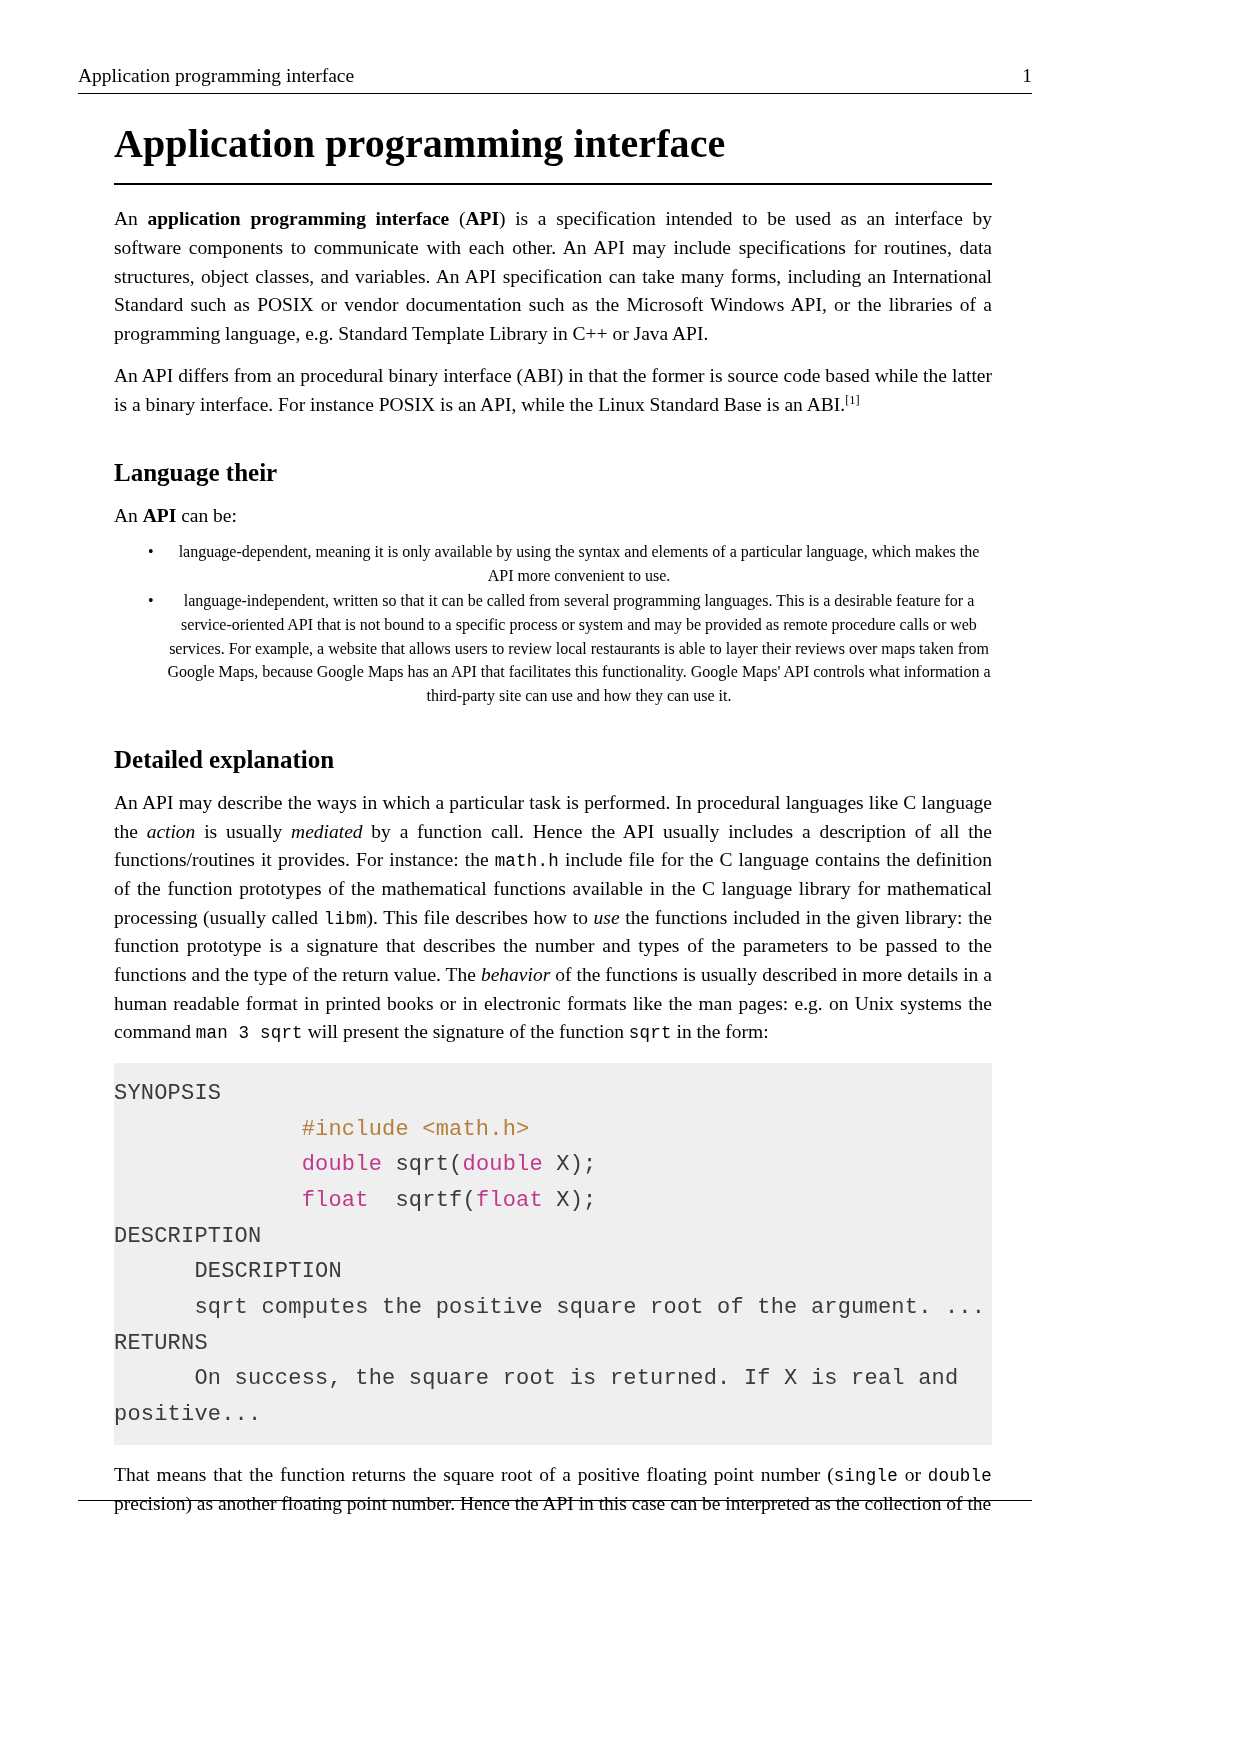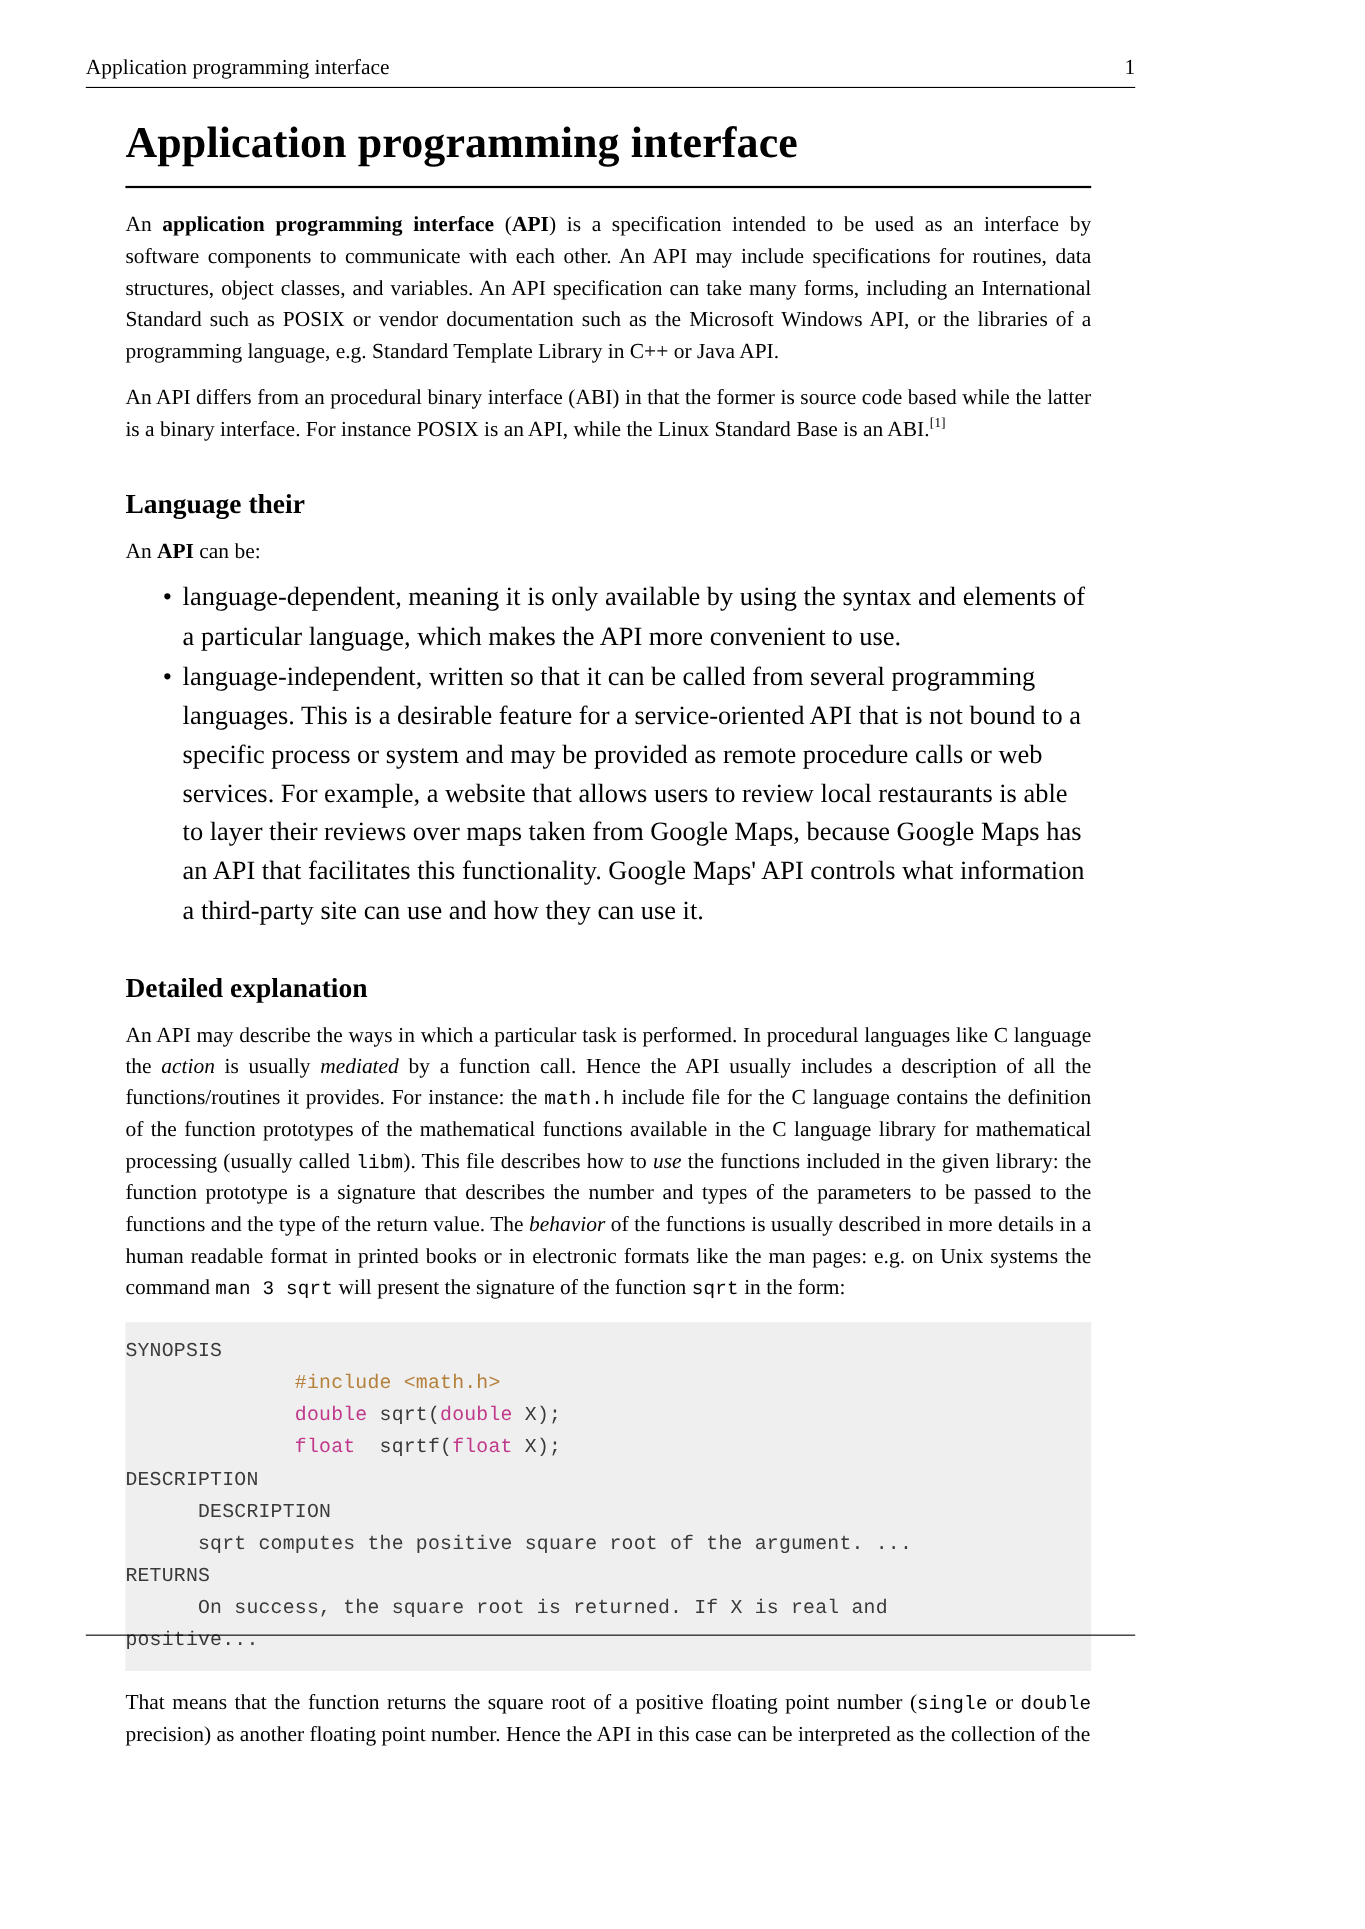--- a/index.html
+++ b/index.html
@@ -11,21 +11,21 @@
   body {
     width: 1241px;
     height: 1754px;
     font-family: "Liberation Serif", "DejaVu Serif", serif;
     color: #000000;
     position: relative;
     overflow: hidden;
   }
   .page {
     position: absolute;
-    left: 0; top: 0;
+    left: 0; top: 14px;
     width: 1241px;
     height: 1596px;
     box-sizing: border-box;
   }
 
   
   .runhead {
     position: absolute;
     left: 78px;
     top: 50px;
@@ -95,24 +95,24 @@
     text-justify: inter-word;
   }
   p.para.tight { margin-bottom: 10px; }
 
   ul.bullets {
     margin: 4px 0 14px 0;
     padding-left: 34px;
     list-style: none;
   }
   ul.bullets > li {
-    font-size: 24px;
+    font-size: 16px;
     line-height: 1.47;
     margin: 0 0 2px 0;
-    text-align: left;
+    text-align: center;
     position: relative;
     padding-left: 18px;
   }
   ul.bullets > li::before {
     content: "\2022";
     position: absolute;
     left: 0;
     top: 0;
   }
 
@@ -131,21 +131,21 @@
     vertical-align: super;
     line-height: 0;
   }
 
   
   pre.codeblock {
     background: #efefef;
     margin: 16px 0 16px 0;
     padding: 13px 0 13px 0;
     font-family: "Liberation Mono", "DejaVu Sans Mono", monospace;
-    font-size: 18px;
+    font-size: 22px;
     line-height: 1.62;
     color: #3a3a3a;
     white-space: pre;
     width: 878px;
     box-sizing: border-box;
     overflow: hidden;
     letter-spacing: 0.2px;
   }
   .tok-pre  { color: #b5803b; }
   .tok-type { color: #c0398b; }

